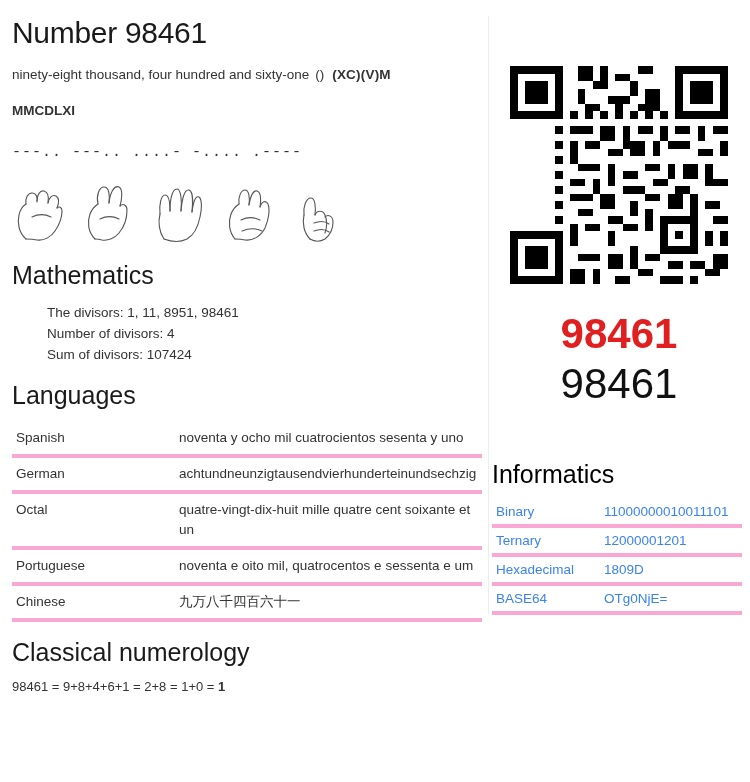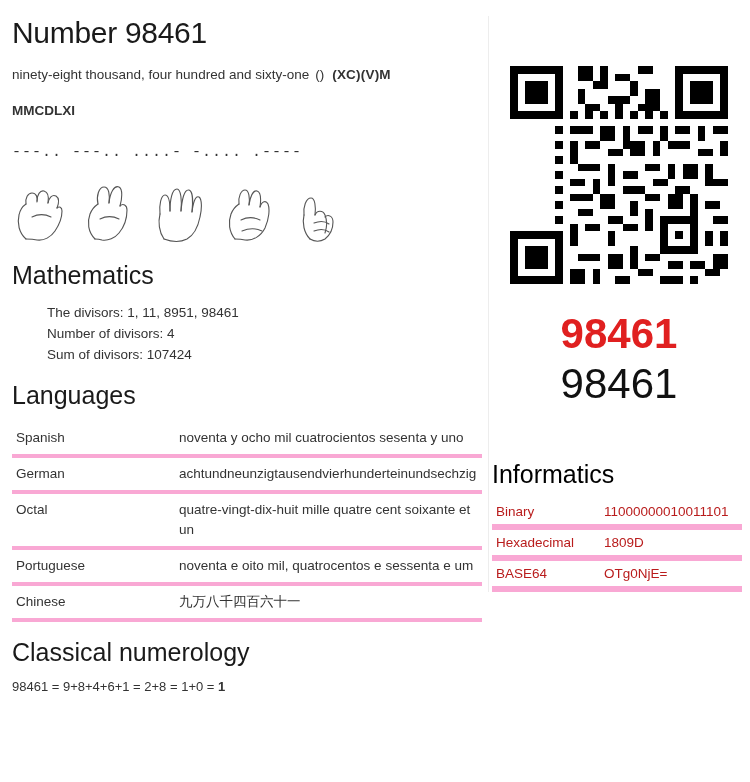--- a/index.html
+++ b/index.html
@@ -155,22 +155,22 @@
     margin: 52px 0 10px 4px;
   }
   table.info {
     border-collapse: collapse;
     font-size: 13.5px;
     margin-left: 4px;
     width: 250px;
   }
   table.info td {
     padding: 5px 4px;
-    color: #b91c1c;
-    border-bottom: 6px solid #f9a8d4;
+    color: #3b82f6;
+    border-bottom: 4px solid #f9a8d4;
     white-space: nowrap;
   }
   table.info td.info-key { width: 100px; }
   table.info td.info-val { text-align: left; }
   .divider-left {
     position: absolute;
     left: 0; top: 0; bottom: 0;
     width: 1px;
     background: #ededed;
   }
@@ -405,20 +405,24 @@
     <div class="num-black">98461</div>
 
     <h2 class="informatics">Informatics</h2>
     <table class="info">
       <tbody>
         <tr>
           <td class="info-key">Binary</td>
           <td class="info-val">11000000010011101</td>
         </tr>
         <tr>
+          <td class="info-key">Ternary</td>
+          <td class="info-val">12000001201</td>
+        </tr>
+        <tr>
           <td class="info-key">Hexadecimal</td>
           <td class="info-val">1809D</td>
         </tr>
         <tr>
           <td class="info-key">BASE64</td>
           <td class="info-val">OTg0NjE=</td>
         </tr>
       </tbody>
     </table>
   </div>

